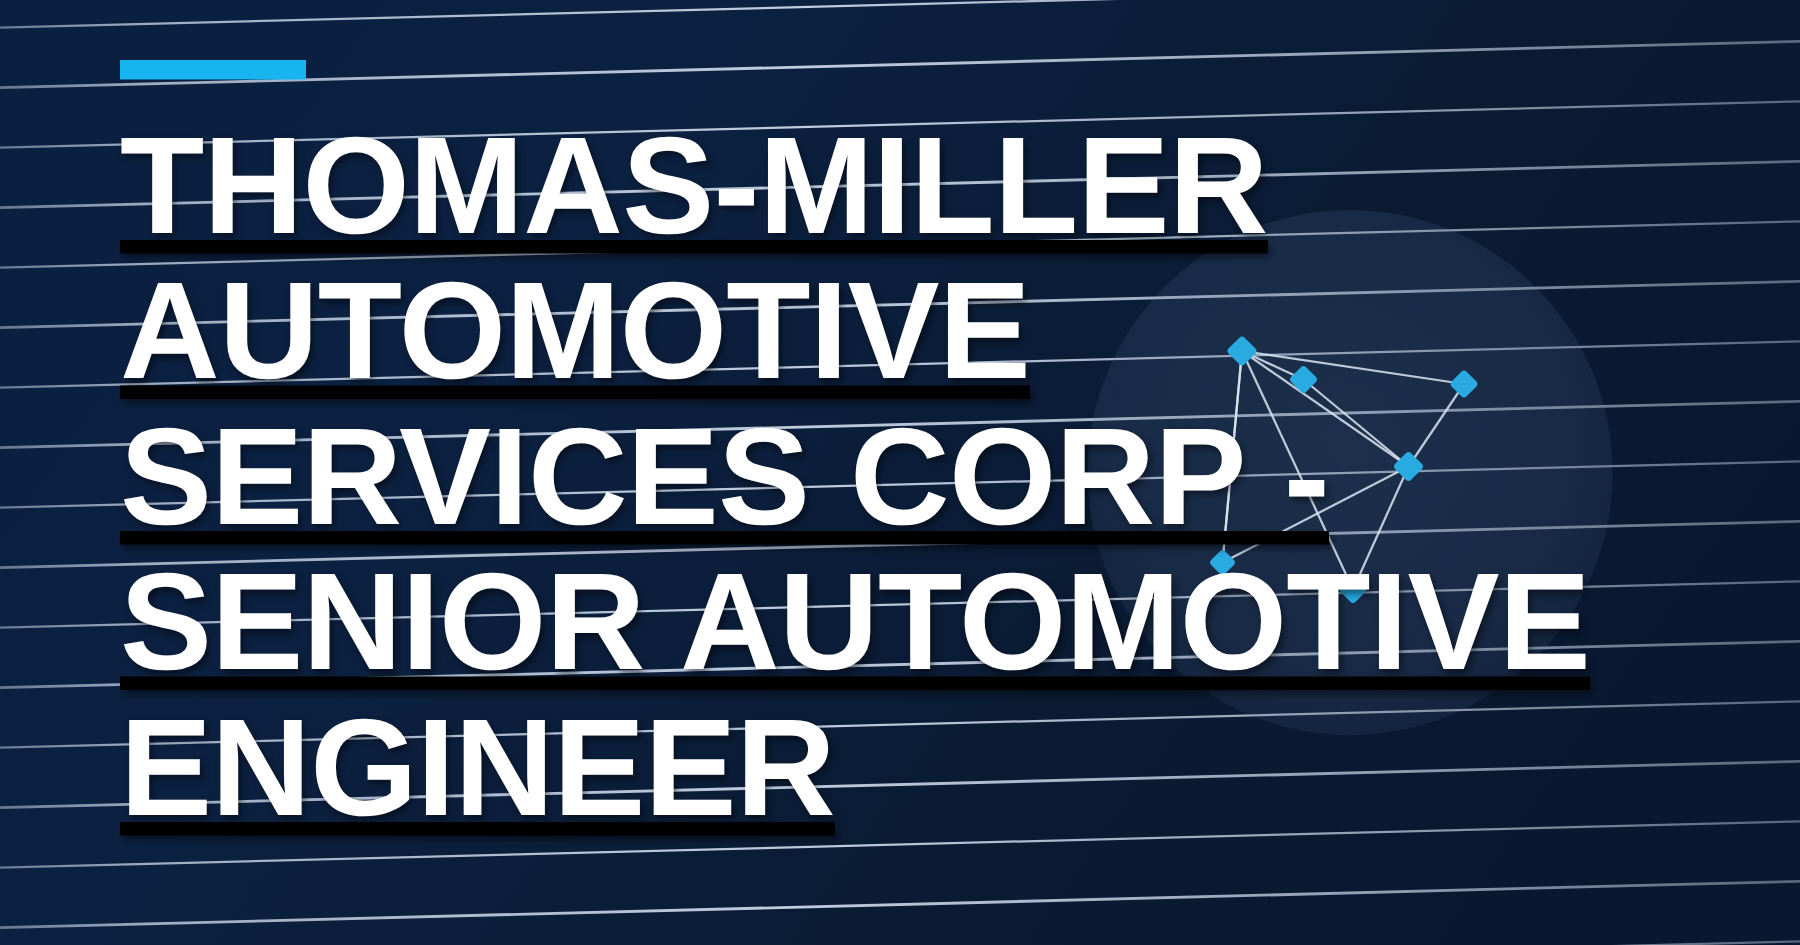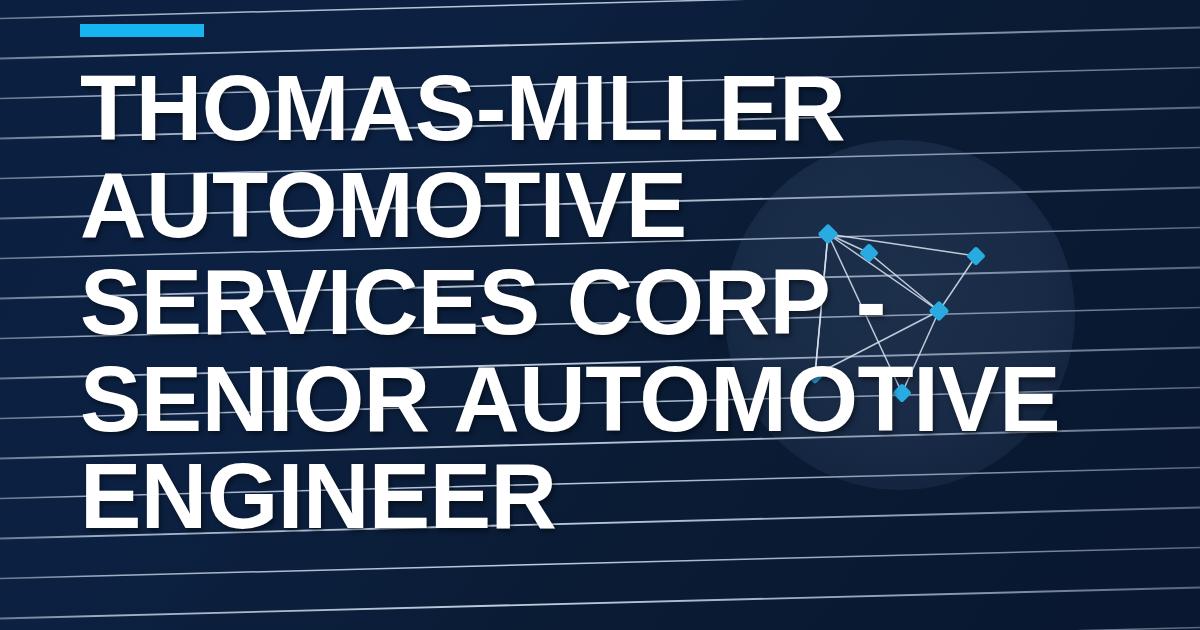--- a/index.html
+++ b/index.html
@@ -49,22 +49,23 @@
     top: 0;
     width: 1200px;
     height: 630px;
     pointer-events: none;
   }
 
   
   #content {
     position: absolute;
     left: 80px;
-    top: 24px;
+    top: 40px;
     width: 1010px;
+    text-decoration: underline;
   }
   #accent-bar {
     width: 124px;
     height: 13px;
     background: #16b5ef;
     margin-bottom: 23px;
   }
   #headline {
     margin: 0;
     color: #ffffff;

